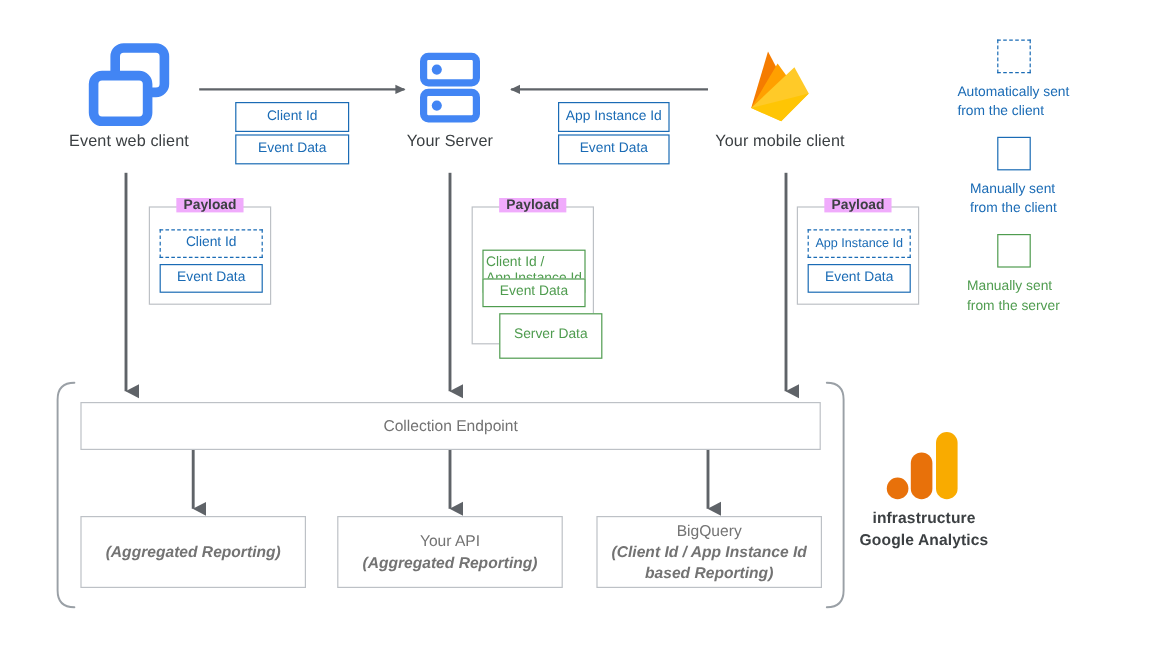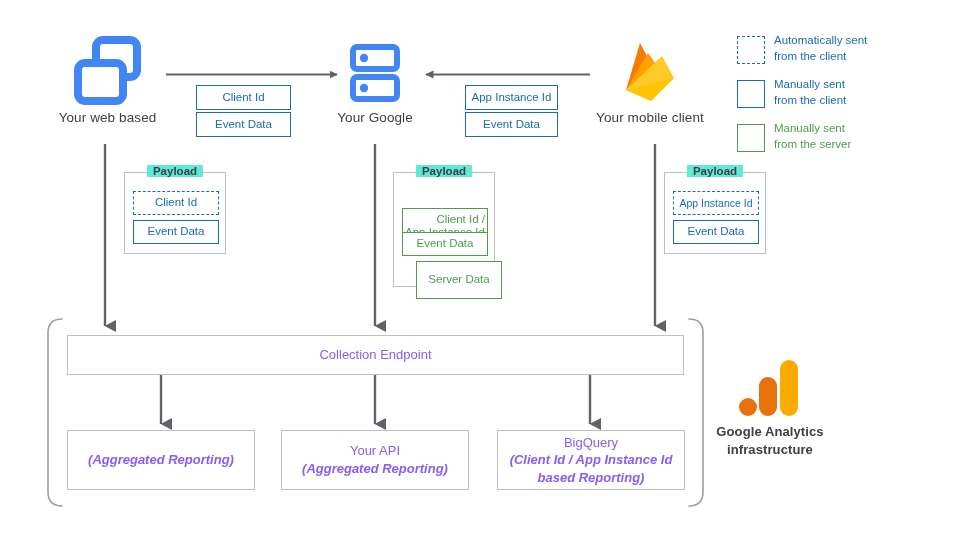--- a/index.html
+++ b/index.html
@@ -17,48 +17,48 @@
   
   .node-label{
     font-size:13.5px;color:#3c4043;text-align:center;
     white-space:nowrap;letter-spacing:.1px;
   }
 
   
   .chip{
     box-sizing:border-box;
     display:flex;align-items:center;justify-content:center;
-    font-size:11.5px;line-height:1.15;text-align:right;
+    font-size:11.5px;line-height:1.15;text-align:left;
     background:#fff;
   }
   .chip.blue{border:1.4px solid #1a6bb5;color:#1a6bb5;}
   .chip.blue-dash{border:1.6px dashed #1a6bb5;color:#1a6bb5;}
   .chip.green{border:1.4px solid #4f9c4f;color:#4f9c4f;}
 
   
   .payload{
     border:1px solid #bdc1c6;background:#fff;
   }
   .payload-title{
     position:absolute;top:-8px;left:50%;transform:translateX(-50%);
-    background:#5eead4;padding:0 6px;
+    background:#f0abfc;padding:0 6px;
     font-size:11.5px;font-weight:bold;color:#3c4043;white-space:nowrap;
   }
 
   
   .plain-box{
     border:1px solid #bdc1c6;background:#fff;
     display:flex;align-items:center;justify-content:center;
-    text-align:center;font-size:13px;line-height:1.35;color:#8b5cf6;
+    text-align:center;font-size:13px;line-height:1.35;color:#737373;
   }
   .plain-box .sub{font-style:italic;font-weight:bold;}
   .plain-box .ttl{}
 
   
-  .legend-row{display:flex;align-items:flex-end;gap:9px;}
+  .legend-row{display:flex;align-items:center;gap:9px;flex-direction:column;}
   .legend-swatch{width:26px;height:26px;flex:none;background:#fff;}
   .legend-swatch.dash{border:1.6px dashed #1a6bb5;}
   .legend-swatch.solid-blue{border:1.6px solid #1a6bb5;}
   .legend-swatch.solid-green{border:1.6px solid #4f9c4f;}
   .legend-text{font-size:11.5px;line-height:1.35;white-space:nowrap;}
   .legend-text.blue{color:#1a6bb5;}
   .legend-text.green{color:#4f9c4f;}
 
   svg{display:block;overflow:visible;}
 </style>
@@ -95,31 +95,31 @@
     <path d="M62,319 q-14,0 -14,14 L48,492 q0,14 14,14" fill="none" stroke="#9aa0a6" stroke-width="1.6" stroke-linecap="round"></path>
     <path d="M689,319 q14,0 14,14 L703,492 q0,14 -14,14" fill="none" stroke="#9aa0a6" stroke-width="1.6" stroke-linecap="round"></path>
   </svg>
 
   <div class="abs" style="left:74px;top:37px;width:66px;height:68px;">
     <svg viewBox="0 0 66 68" width="66" height="68">
       <rect x="22" y="3" width="41" height="37" rx="7" ry="7" fill="none" stroke="#4285f4" stroke-width="8"></rect>
       <rect x="4" y="26" width="45" height="38" rx="7" ry="7" fill="#fff" stroke="#4285f4" stroke-width="8"></rect>
     </svg>
   </div>
-  <div class="abs node-label" style="left:25px;top:110px;width:165px;">Your web based</div>
+  <div class="abs node-label" style="left:25px;top:110px;width:165px;">Event web client</div>
 
   <div class="abs" style="left:350px;top:44px;width:50px;height:58px;">
     <svg viewBox="0 0 50 58" width="50" height="58">
       <rect x="3" y="3" width="44" height="22" rx="4" ry="4" fill="#fff" stroke="#4285f4" stroke-width="6"></rect>
       <circle cx="14" cy="14" r="4.2" fill="#4285f4"></circle>
       <rect x="3" y="33" width="44" height="22" rx="4" ry="4" fill="#fff" stroke="#4285f4" stroke-width="6"></rect>
       <circle cx="14" cy="44" r="4.2" fill="#4285f4"></circle>
     </svg>
   </div>
-  <div class="abs node-label" style="left:295px;top:110px;width:160px;">Your Google</div>
+  <div class="abs node-label" style="left:295px;top:110px;width:160px;">Your Server</div>
 
   <div class="abs" style="left:618px;top:38px;width:64px;height:68px;">
     <svg viewBox="0 0 64 68" width="64" height="68">
       <path d="M8,52 L22,5 L31,22 L20,43 z" fill="#f57c00"></path>
       <path d="M8,52 L30,15 L38,26 L20,52 z" fill="#ffa000"></path>
       <path d="M8,52 L44,18 L56,40 L33,63 z" fill="#ffca28"></path>
       <path d="M8,52 L33,63 L56,40 z" fill="#ffc400" opacity="0.9"></path>
     </svg>
   </div>
   <div class="abs node-label" style="left:565px;top:110px;width:170px;">Your mobile client</div>
@@ -176,22 +176,22 @@
   </div>
 
   <div class="abs" style="left:738px;top:358px;width:62px;height:60px;">
     <svg viewBox="0 0 62 60" width="62" height="60">
       <rect x="42" y="2" width="18" height="56" rx="9" ry="9" fill="#f9ab00"></rect>
       <rect x="21" y="19" width="18" height="39" rx="9" ry="9" fill="#e8710a"></rect>
       <circle cx="10" cy="49" r="9" fill="#e8710a"></circle>
     </svg>
   </div>
   <div class="abs node-label" style="left:690px;top:423px;width:160px;font-size:13px;line-height:1.35;font-weight:bold;white-space:normal;">
+    <div>infrastructure</div>
     <div>Google Analytics</div>
-    <div>infrastructure</div>
   </div>
 
   <div class="abs" style="left:737px;top:33px;width:215px;">
     <div class="legend-row" style="margin-bottom:13px;">
       <div class="legend-swatch dash"></div>
       <div class="legend-text blue">
         <div>Automatically sent</div>
         <div>from the client</div>
       </div>
     </div>

